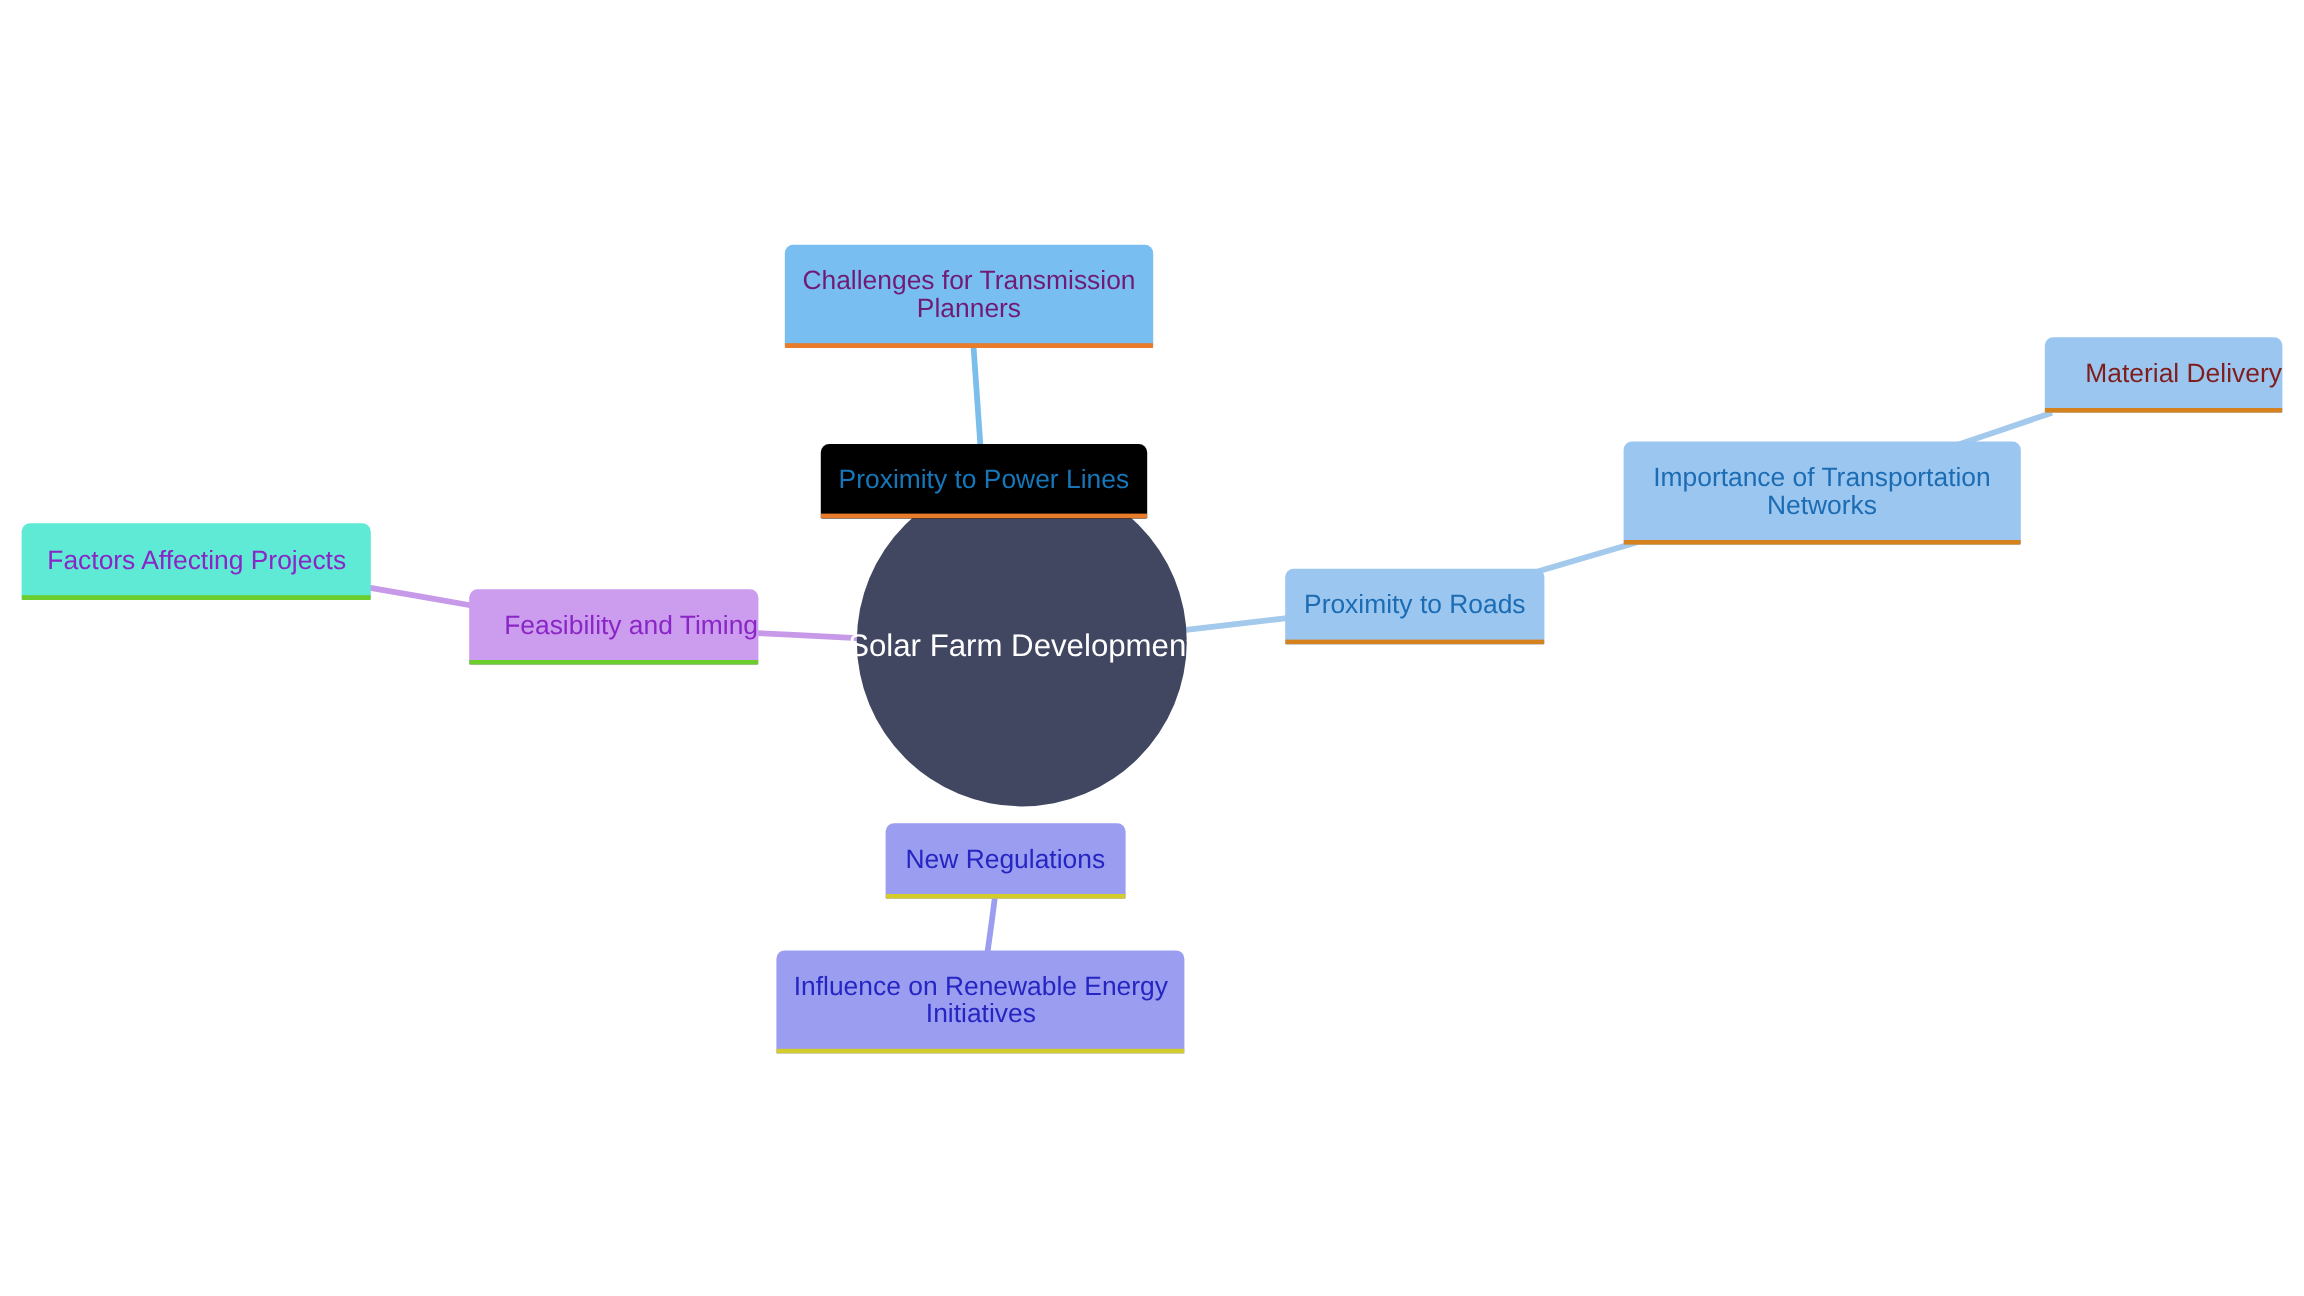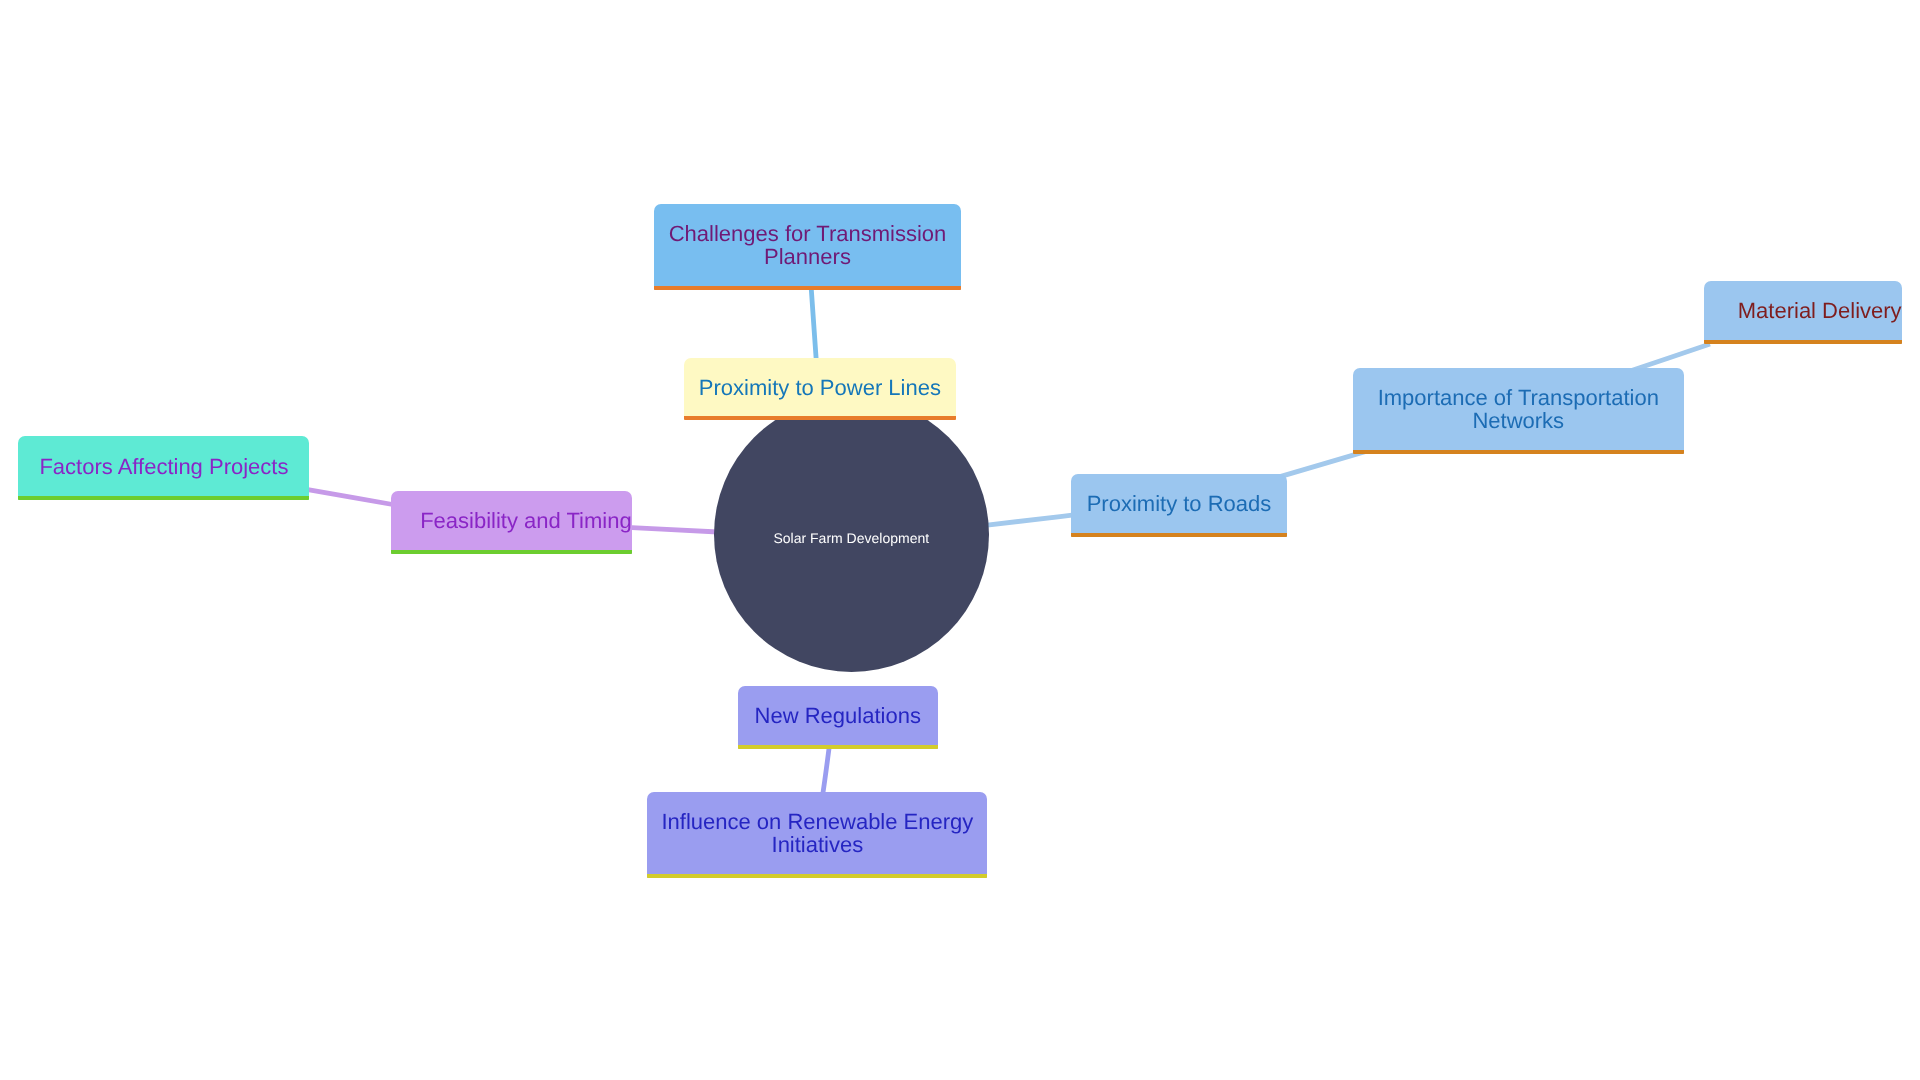--- a/index.html
+++ b/index.html
@@ -15,21 +15,21 @@
   .node{position:absolute;box-sizing:border-box;display:flex;
         align-items:center;justify-content:center;
         padding-bottom:4px;
         border-radius:7px 7px 1px 1px;overflow:hidden;}
   .node .lbl{display:block;white-space:pre-line;text-align:center;
              font-size:22px;line-height:23px;letter-spacing:0;}
   .node .accent{position:absolute;left:0;right:0;bottom:0;height:4px;}
   .root-node{position:absolute;border-radius:50%;display:flex;
              align-items:center;justify-content:center;}
   .root-node .lbl{display:block;white-space:nowrap;text-align:center;
-                  font-size:14px;line-height:26px;position:relative;top:3.7px;}
+                  font-size:26px;line-height:26px;position:relative;top:3.7px;}
   .node .lbl,.root-node .lbl{transform:translateZ(0);}
 </style>
 </head>
 <body style="background: rgb(255, 255, 255);">
 
 <div id="canvas" style="background: rgb(255, 255, 255);">
 
   <svg id="edge-layer" viewBox="0 0 1920 1080" width="1920" height="1080">
     <path d="M 834 470 C 831.5 455, 829 443, 826.5 429" stroke="#7cbeeb"></path>
     <path d="M 843 600 C 841 620, 839 636, 837 653" stroke="#9a9df0"></path>
@@ -39,21 +39,21 @@
     <path d="M 1610 377.8 C 1643.3 366.6, 1676.7 355.3, 1710 344.0" stroke="#a3c9ec"></path>
     <path d="M 718 532 C 690 530.6, 657 528.8, 627 527.4" stroke="#c69ae8"></path>
     <path d="M 395.5 505 C 367 500, 333 494, 305 489.2" stroke="#c69ae8"></path>
     <path d="M 834 709 C 830.4 736.7, 826.8 768, 822.5 796" stroke="#9a9df0"></path>
   </svg>
 
   <div class="root-node" style="left: 713.8px; top: 396.5px; width: 275px; height: 275px; background: rgb(65, 70, 97); color: rgb(255, 255, 255);">
     <span class="lbl">Solar Farm Development</span>
   </div>
 
-  <div class="node" style="left: 684.2px; top: 358px; width: 271.4px; height: 62px; background: #fef9c3; color: rgb(21, 119, 185);">
+  <div class="node" style="left: 684.2px; top: 370px; width: 271.4px; height: 62px; background: #000000; color: rgb(21, 119, 185);">
     <span class="lbl">Proximity to Power Lines</span>
     <span class="accent" style="background: rgb(232, 124, 42);"></span>
   </div>
 
   <div class="node" style="left: 654.2px; top: 203.5px; width: 306.6px; height: 86.3px; background: rgb(120, 190, 240); color: #701a75;">
     <span class="lbl">Challenges for Transmission
 Planners</span>
     <span class="accent" style="background: rgb(232, 124, 42);"></span>
   </div>
 

